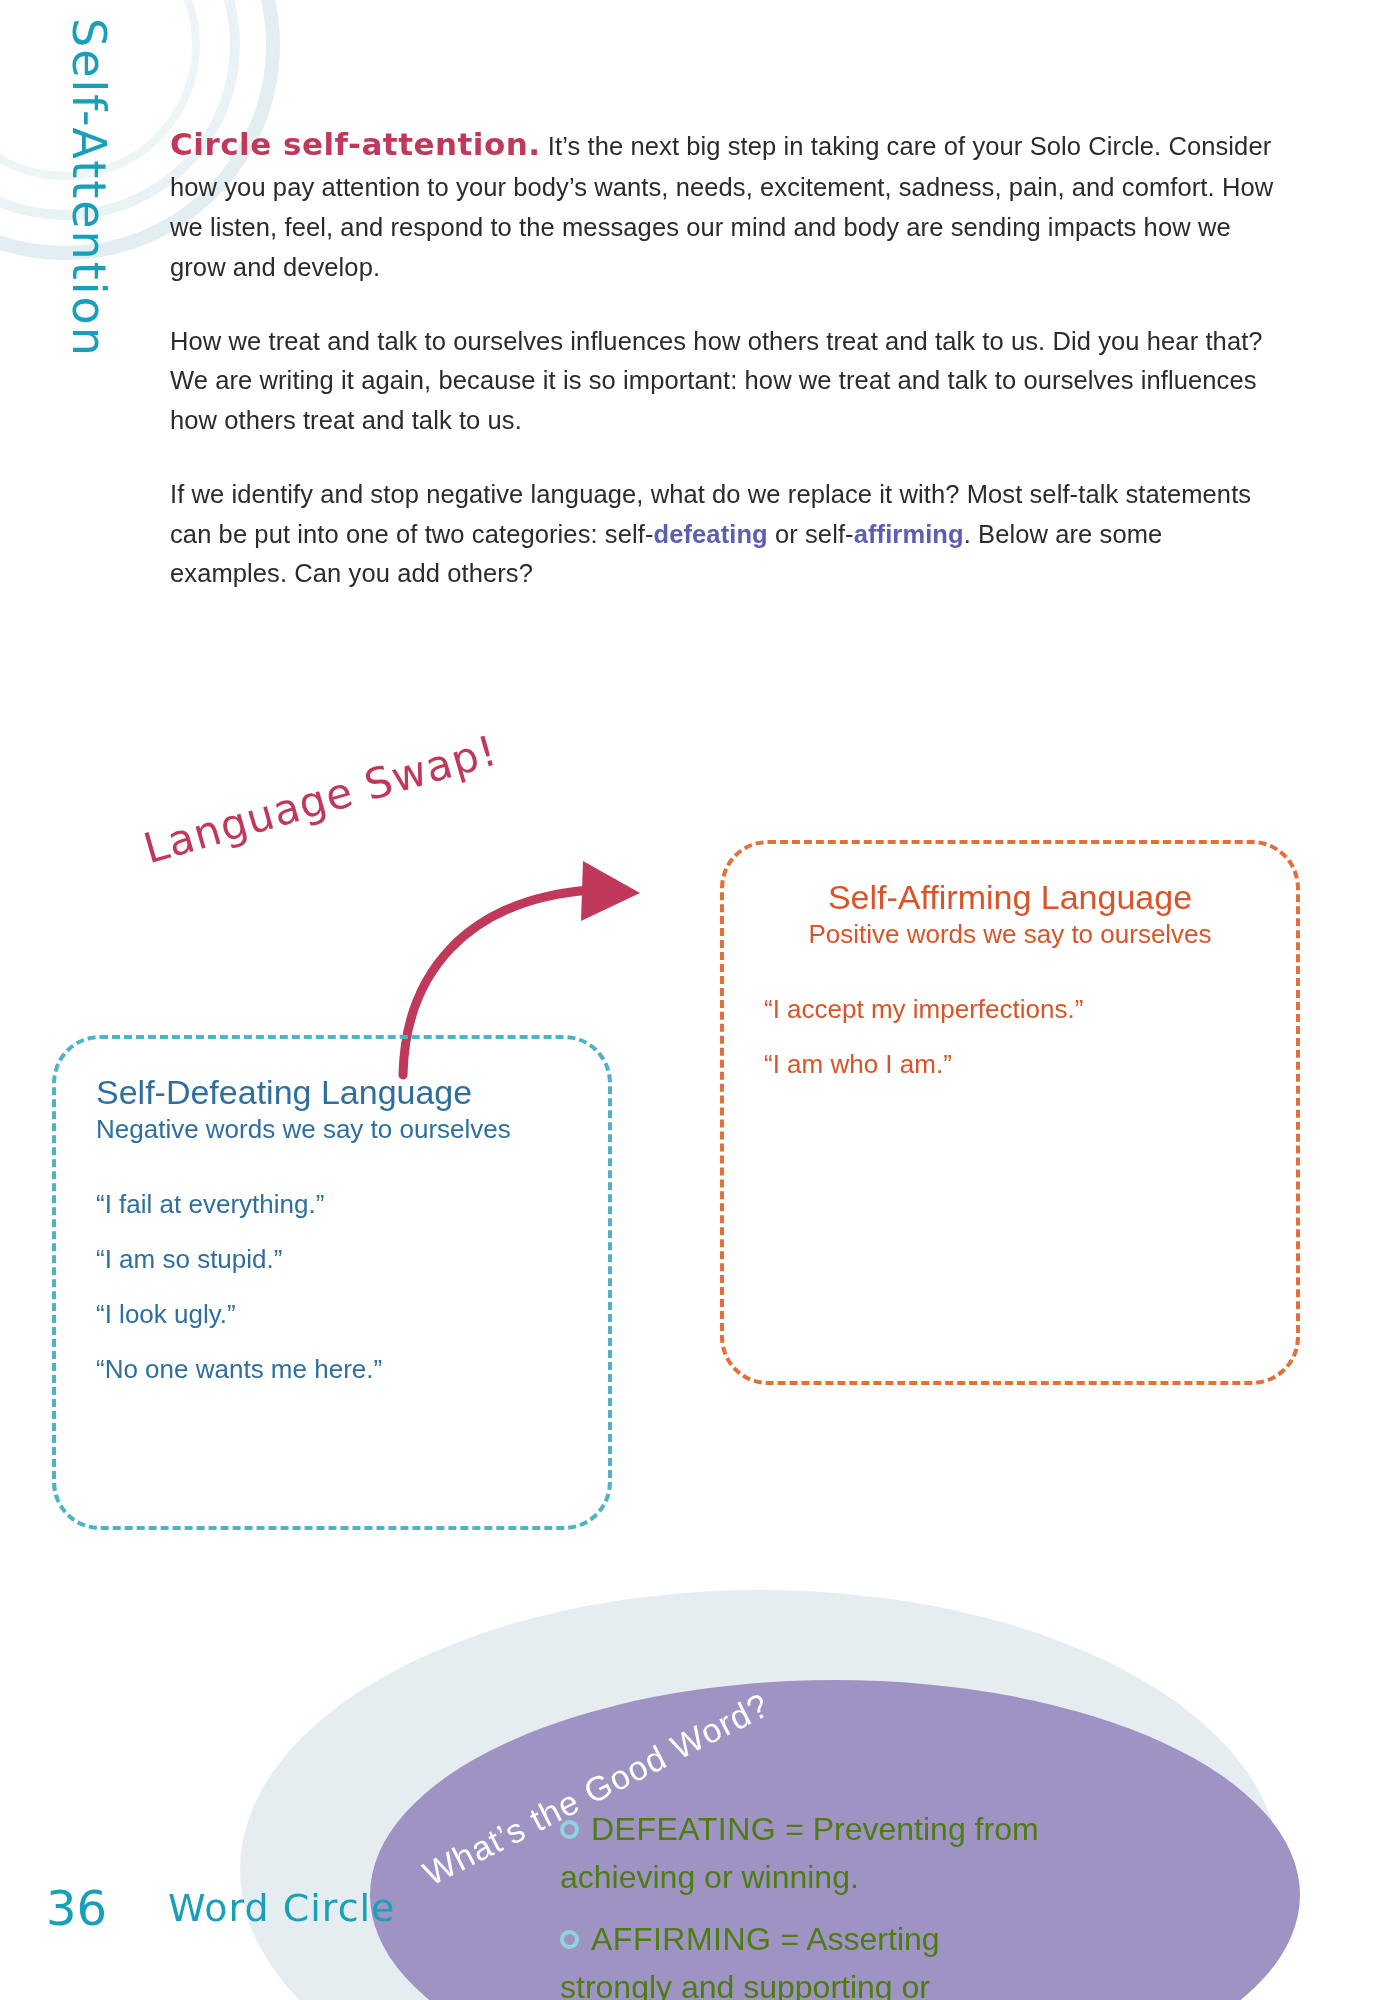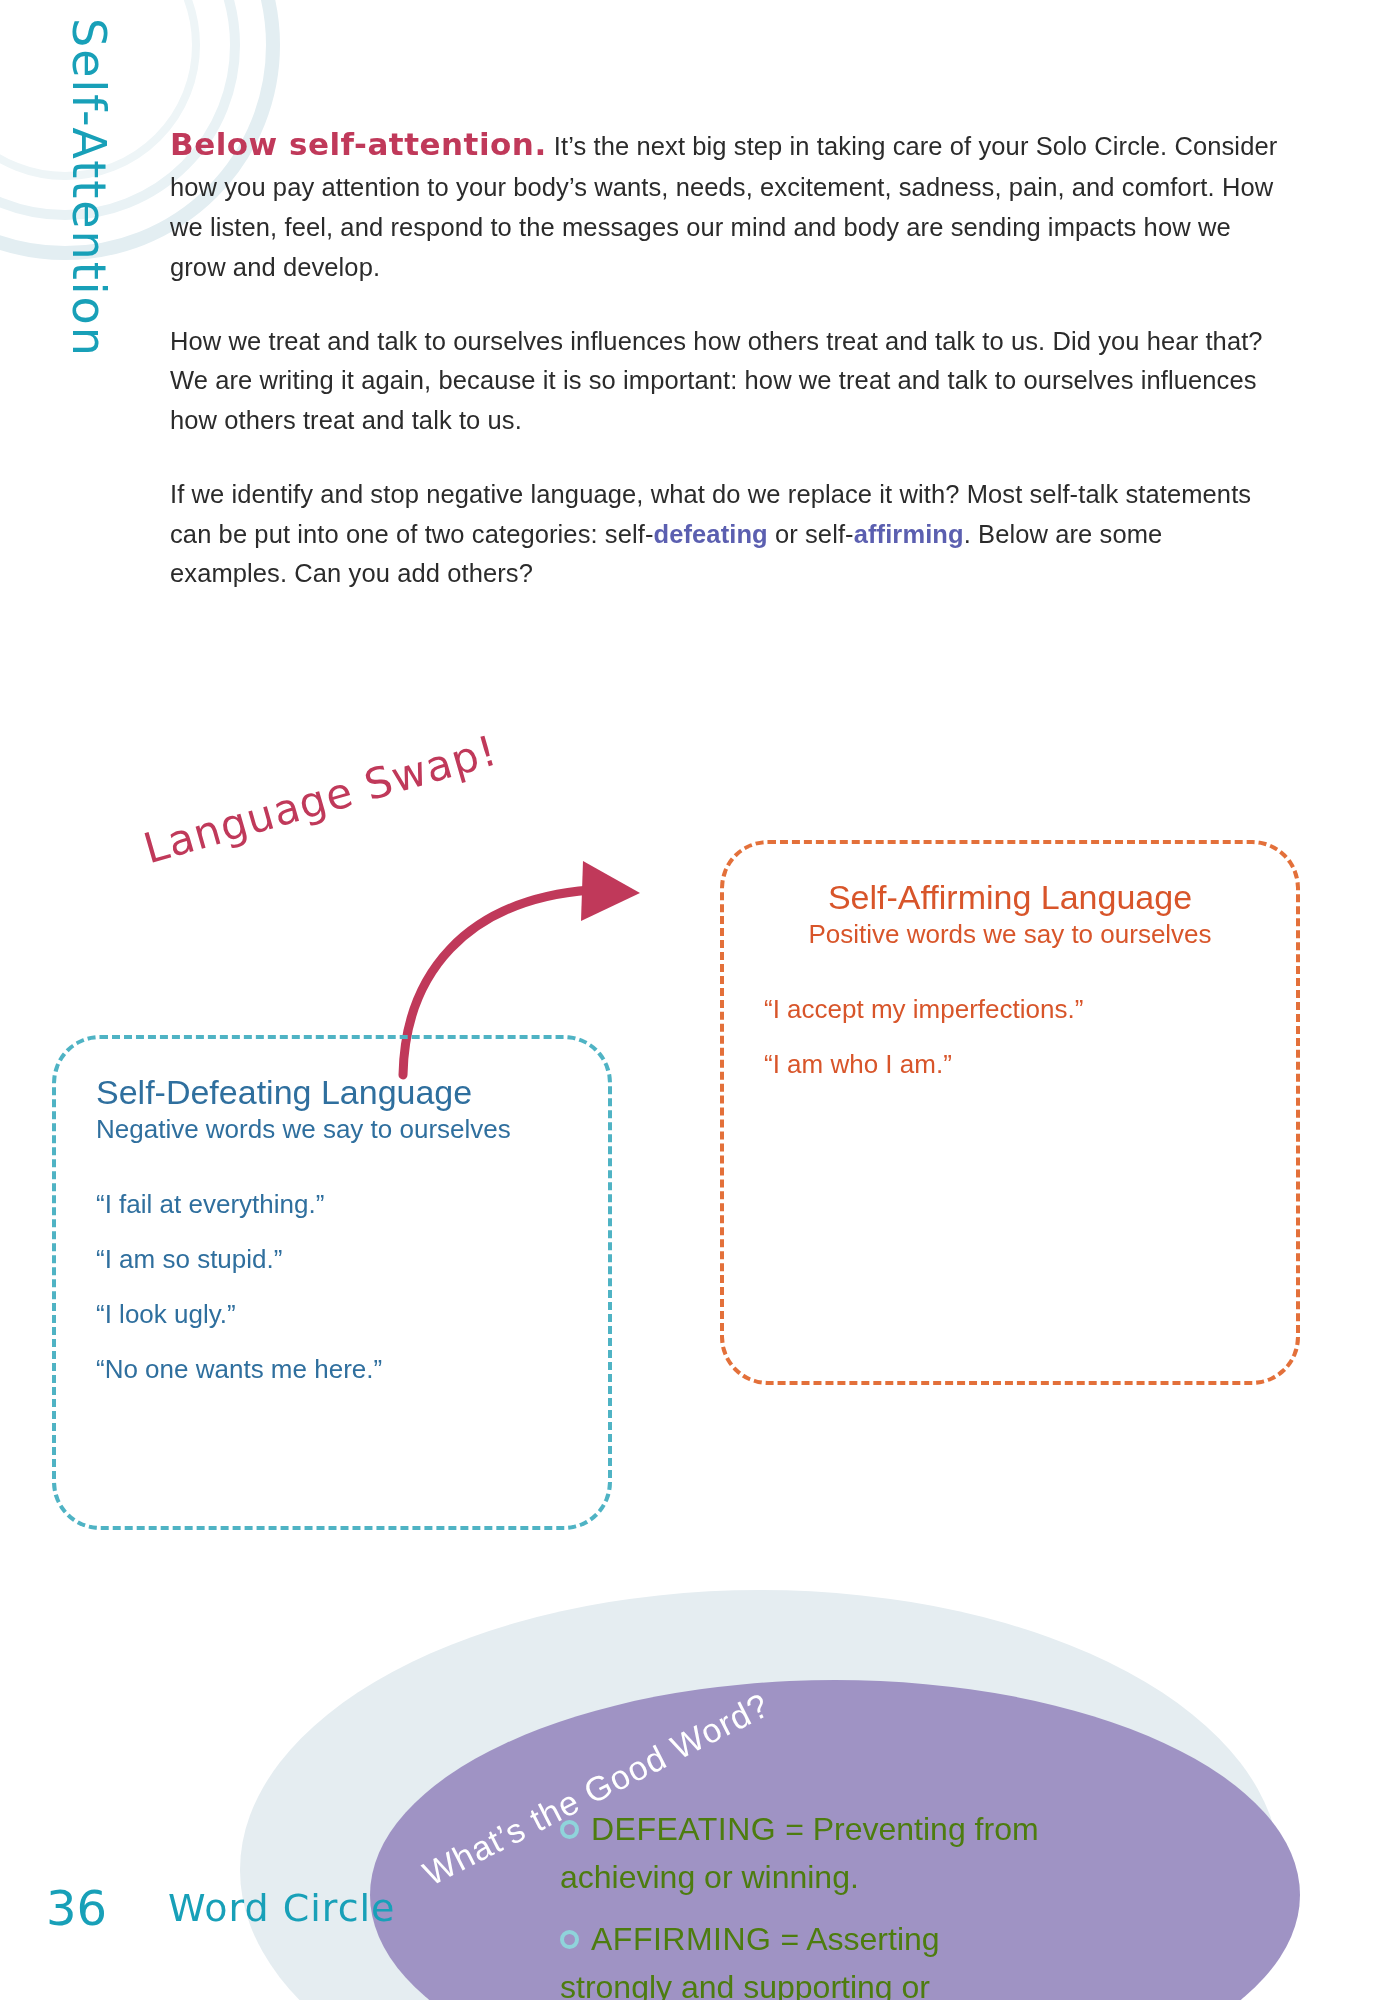--- a/index.html
+++ b/index.html
@@ -204,21 +204,21 @@
 <div class="bg-circle bg-c1"></div>
 <div class="bg-circle bg-c2"></div>
 <div class="bg-circle bg-c3"></div>
 <div class="bottom-blob"></div>
 <div class="purple-blob"></div>
 
 <div class="side-title">Self-Attention</div>
 
 <div class="content">
   <p class="para">
-    <span class="lead-in">Below self-attention.</span><span> It’s the next big step in taking care of your Solo Circle. Consider how you pay attention to your body’s wants, needs, excitement, sadness, pain, and comfort. How we listen, feel, and respond to the messages our mind and body are sending impacts how we grow and develop.</span>
+    <span class="lead-in">Circle self-attention.</span><span> It’s the next big step in taking care of your Solo Circle. Consider how you pay attention to your body’s wants, needs, excitement, sadness, pain, and comfort. How we listen, feel, and respond to the messages our mind and body are sending impacts how we grow and develop.</span>
   </p>
   <p class="para">How we treat and talk to ourselves influences how others treat and talk to us. Did you hear that? We are writing it again, because it is so important: how we treat and talk to ourselves influences how others treat and talk to us.</p>
   <p class="para">
     <span>If we identify and stop negative language, what do we replace it with? Most self-talk statements can be put into one of two categories: self-</span><span class="kw">defeating</span><span> or self-</span><span class="kw">affirming</span><span>. Below are some examples. Can you add others?</span>
   </p>
 </div>
 
 <div class="swap-label">Language Swap!</div>
 <svg class="swap-arrow" viewBox="0 0 320 240">
   <path d="M8 230 C 10 130, 70 55, 195 45" fill="none" stroke="#c0395a" stroke-width="9" stroke-linecap="round"></path>

